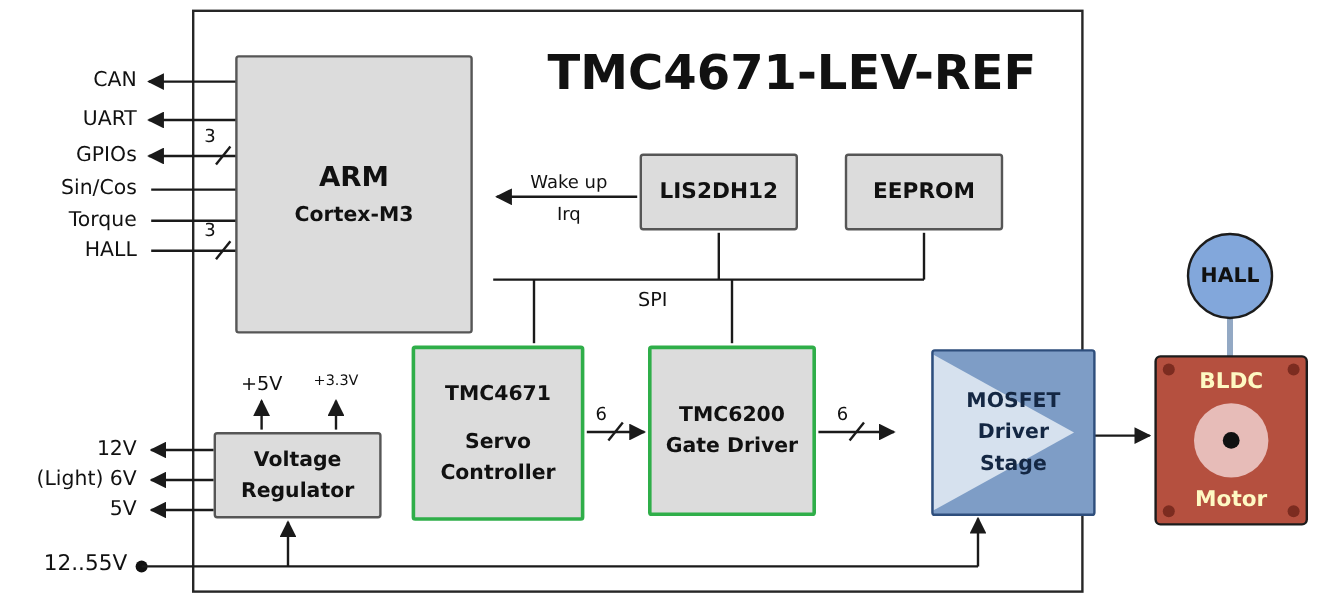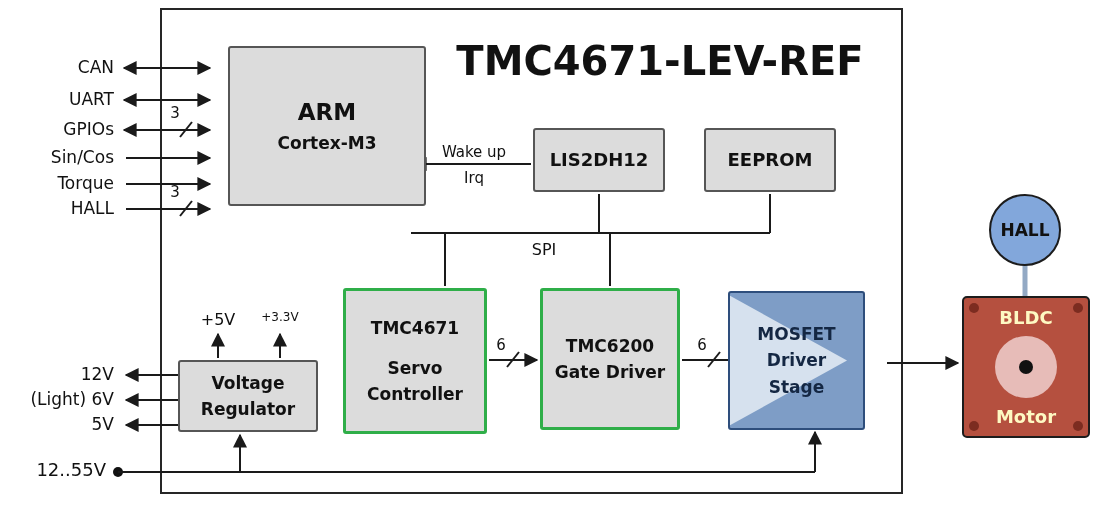--- a/index.html
+++ b/index.html
@@ -75,21 +75,21 @@
     <circle cx="118" cy="472" r="5" fill="#111"></circle>
     <line x1="118" y1="472" x2="815" y2="472"></line>
     <line x1="240" y1="472" x2="240" y2="435" marker-end="url(#ah)"></line>
     <line x1="815" y1="472" x2="815" y2="432" marker-end="url(#ah)"></line>
 
     <line class="thick" x1="1025" y1="262" x2="1025" y2="300"></line>
   </svg>
 
   <div class="title" style="left:428px;top:38px;width:464px">TMC4671-LEV-REF</div>
 
-  <div class="block" style="left:228px;top:46px;width:198px;height:160px">
+  <div class="block" style="left:196px;top:46px;width:198px;height:232px">
     <div class="t23">ARM</div>
     <div class="t17">Cortex-M3</div>
   </div>
 
   <div class="block" style="left:533px;top:128px;width:132px;height:64px">
     <div class="t18">LIS2DH12</div>
   </div>
 
   <div class="block" style="left:704px;top:128px;width:132px;height:64px">
     <div class="t18">EEPROM</div>
@@ -99,21 +99,21 @@
     <div class="t17" style="margin-bottom:14px">TMC4671</div>
     <div class="t17">Servo</div>
     <div class="t17">Controller</div>
   </div>
 
   <div class="block green" style="left:540px;top:288px;width:140px;height:142px">
     <div class="t17">TMC6200</div>
     <div class="t17">Gate Driver</div>
   </div>
 
-  <div class="block mosfet" style="left:728px;top:291px;width:137px;height:139px">
+  <div class="block mosfet" style="left:776px;top:291px;width:137px;height:139px">
     <div class="tri"></div>
     <div class="t17">MOSFET</div>
     <div class="t17">Driver</div>
     <div class="t17">Stage</div>
   </div>
 
   <div class="block" style="left:178px;top:360px;width:140px;height:72px">
     <div class="t17">Voltage</div>
     <div class="t17">Regulator</div>
   </div>

